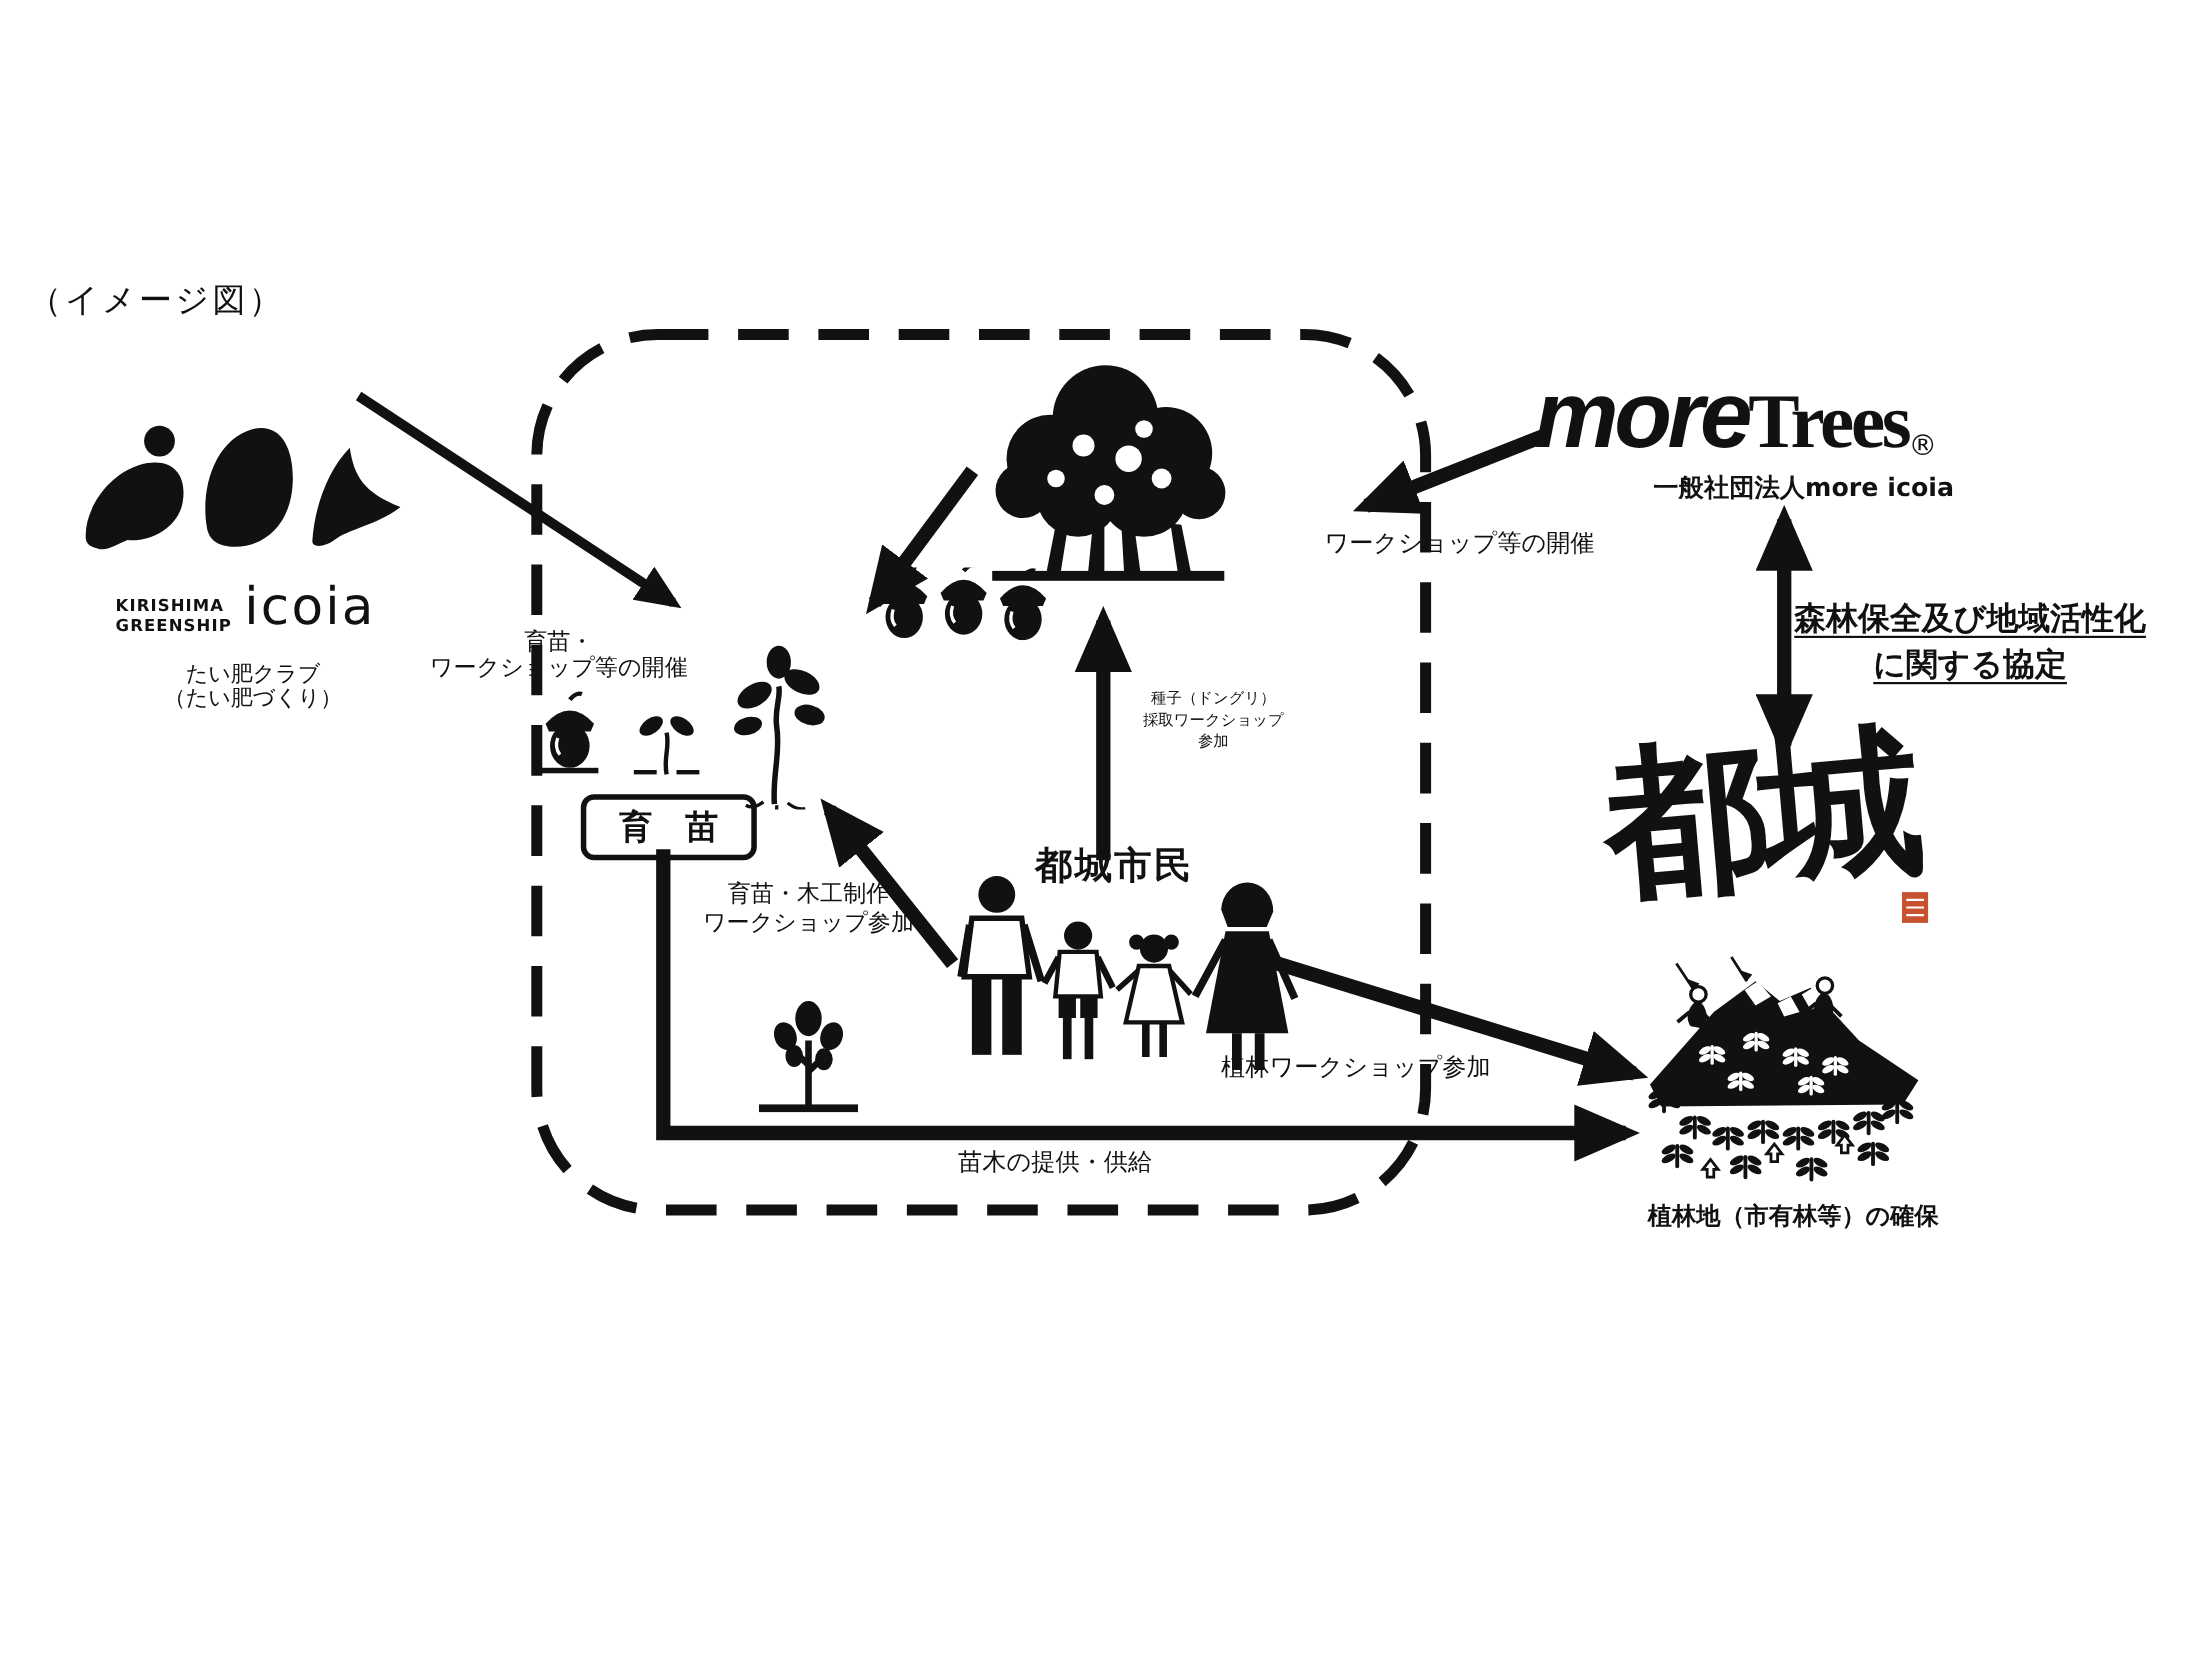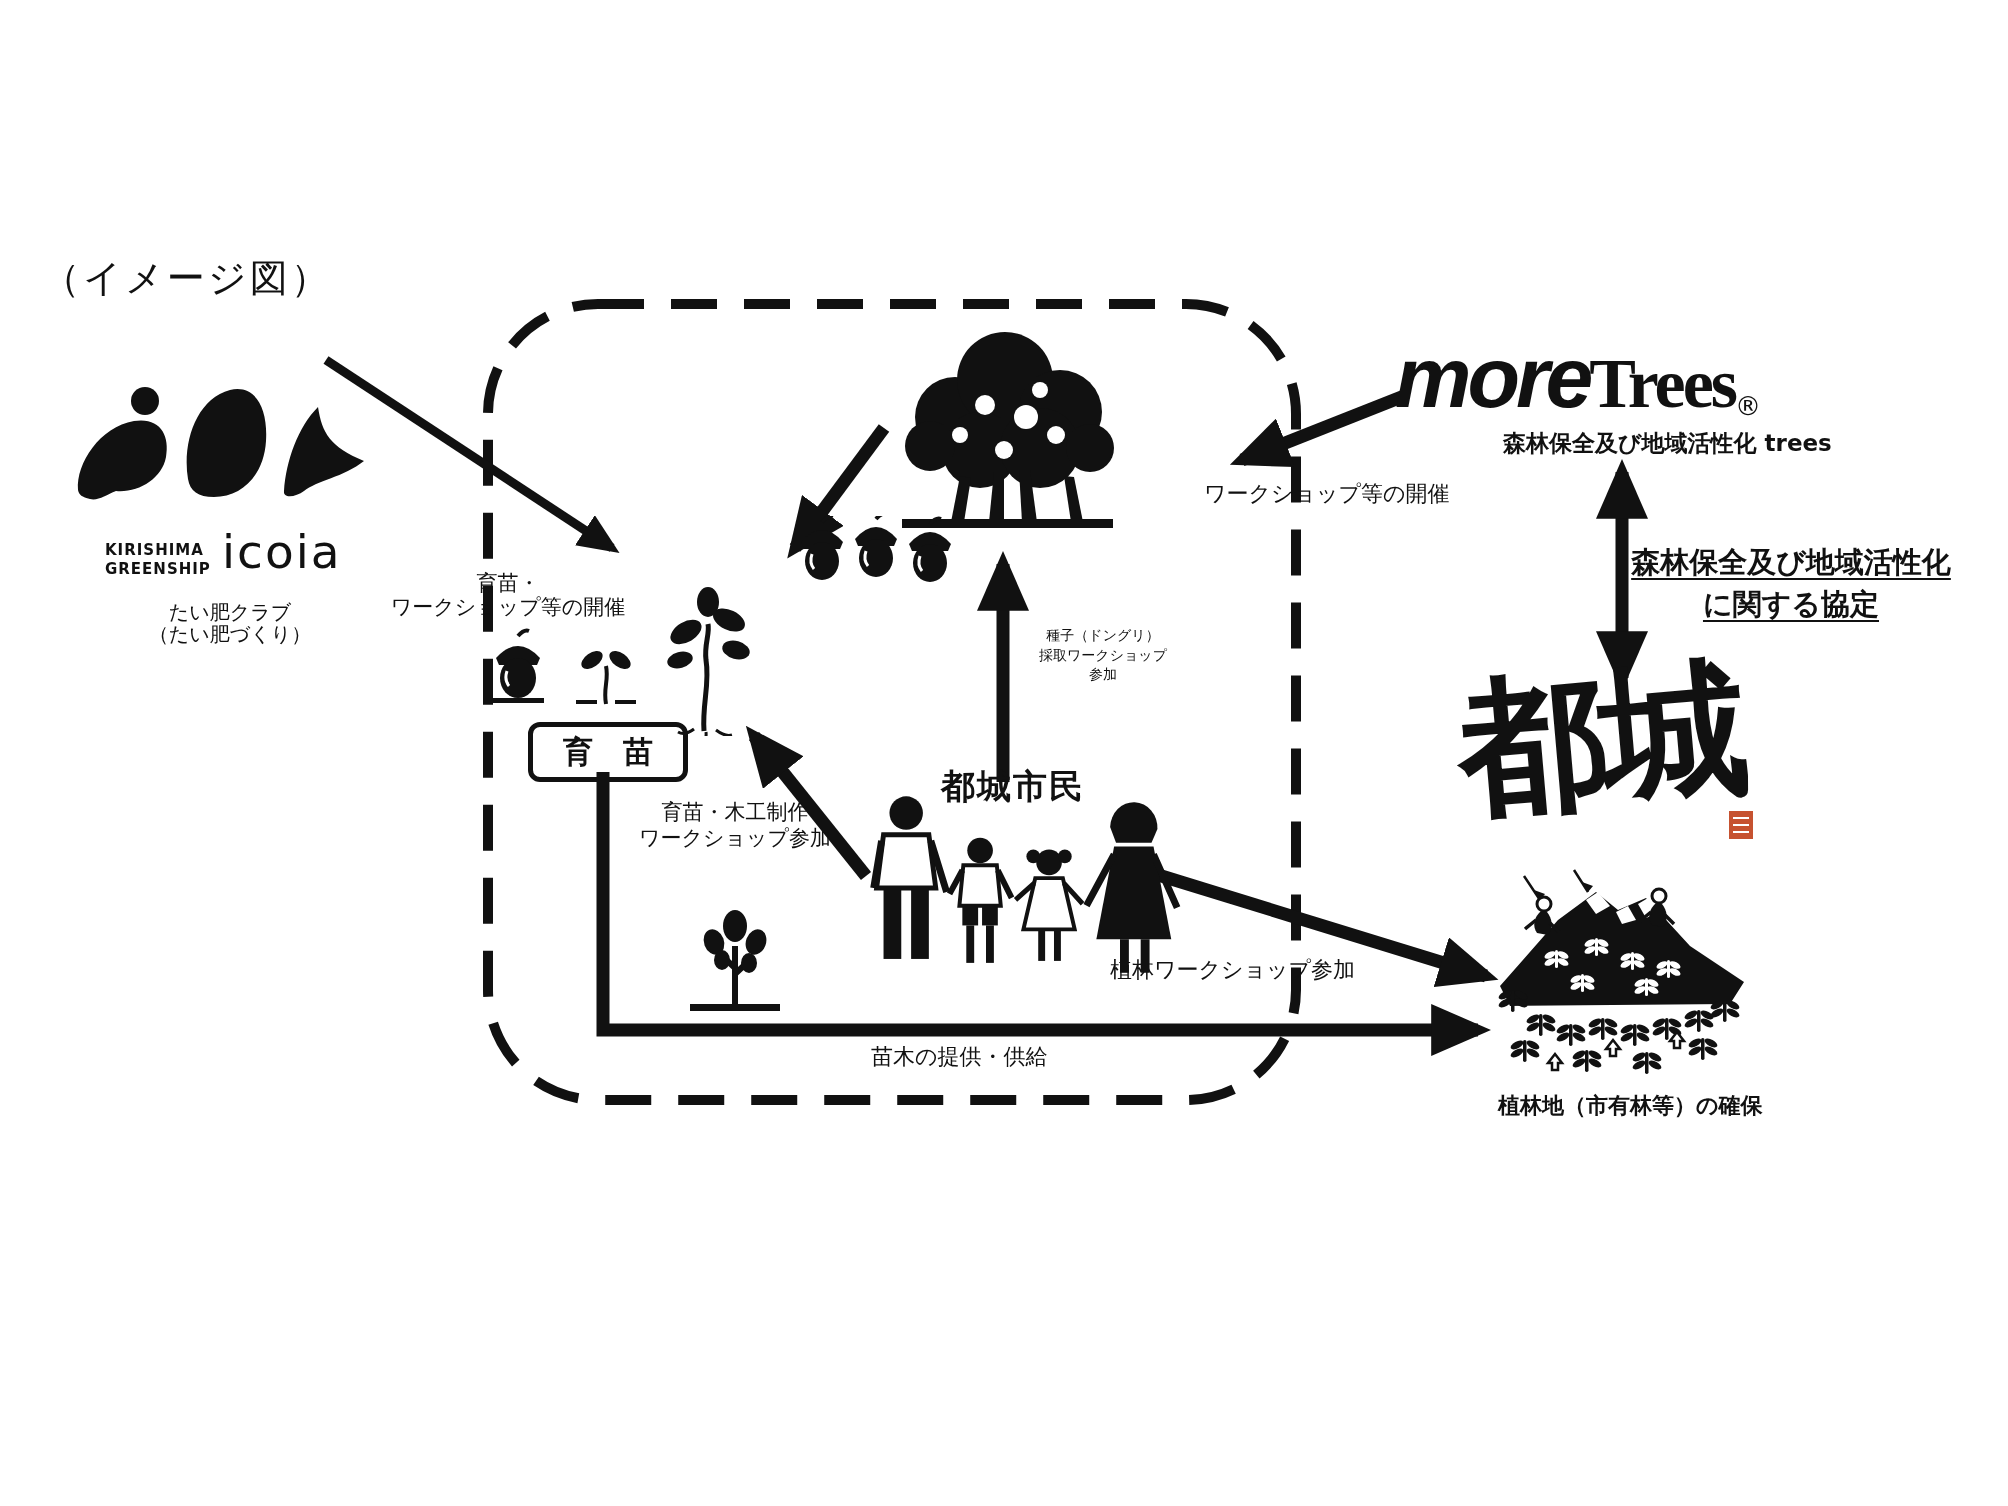--- a/index.html
+++ b/index.html
@@ -1,21 +1,21 @@
 <!DOCTYPE html>
 <html><head>
 <meta charset="utf-8">
 <style>
   html,body{margin:0;padding:0;background:#fff;}
   #canvas{position:relative;width:2008px;height:1506px;background:#fff;overflow:hidden;
           font-family:"DejaVu Sans",sans-serif;color:#111;}
   .abs{position:absolute;}
   .ctr{text-align:center;}
   .jp{font-family:"DejaVu Sans",sans-serif;}
-  #caption{left:42px;top:253px;font-size:38px;letter-spacing:3px;font-weight:500;font-family:Liberation Serif, serif;}
+  #caption{left:26px;top:253px;font-size:30px;letter-spacing:3px;font-weight:500;font-family:Liberation Serif, serif;}
   
   #icoia-mark{left:72px;top:383px;width:300px;height:130px;}
   #icoia-brand{left:105px;top:541px;font-size:15px;font-weight:bold;letter-spacing:1px;line-height:1.25;}
   #icoia-name{left:222px;top:524px;font-size:47px;font-weight:500;letter-spacing:2px;}
   #icoia-sub{left:110px;top:601px;width:240px;font-size:20px;line-height:1.1;}
   #icoia-arrow-label{left:358px;top:571px;width:300px;font-size:21px;line-height:1.15;}
   
   #frame-svg{left:0;top:0;width:2008px;height:1506px;pointer-events:none;}
   
   #nursery-box{left:528px;top:722px;width:150px;height:50px;border:5px solid #111;border-radius:12px;
@@ -222,21 +222,21 @@
       <path d="M266,58 L306,58 L324,152 L248,152 Z" fill="#111"></path>
       <path d="M266,66 L238,118 M306,66 L330,120" stroke="#111" stroke-width="7" fill="none"></path>
       <rect x="272" y="152" width="9" height="34" fill="#111"></rect>
       <rect x="293" y="152" width="9" height="34" fill="#111"></rect>
     </svg>
   </div>
 
   <div id="mt-logo" class="abs">
     <span id="mt-script">more</span><span id="mt-bold">Trees</span><span id="mt-reg">®</span>
   </div>
-  <div id="mt-org" class="abs jp">森林保全及び地域活性化 trees</div>
+  <div id="mt-org" class="abs jp">一般社団法人more icoia</div>
   <div id="mt-arrow-label" class="abs jp">ワークショップ等の開催</div>
 
   <div id="agreement" class="abs ctr jp">
     <div><span>森林保全及び地域活性化</span></div>
     <div><span>に関する協定</span></div>
   </div>
 
   <div id="calligraphy" class="abs">都城</div>
   <div id="seal" class="abs">
     <svg width="24" height="28" viewBox="0 0 24 28">

